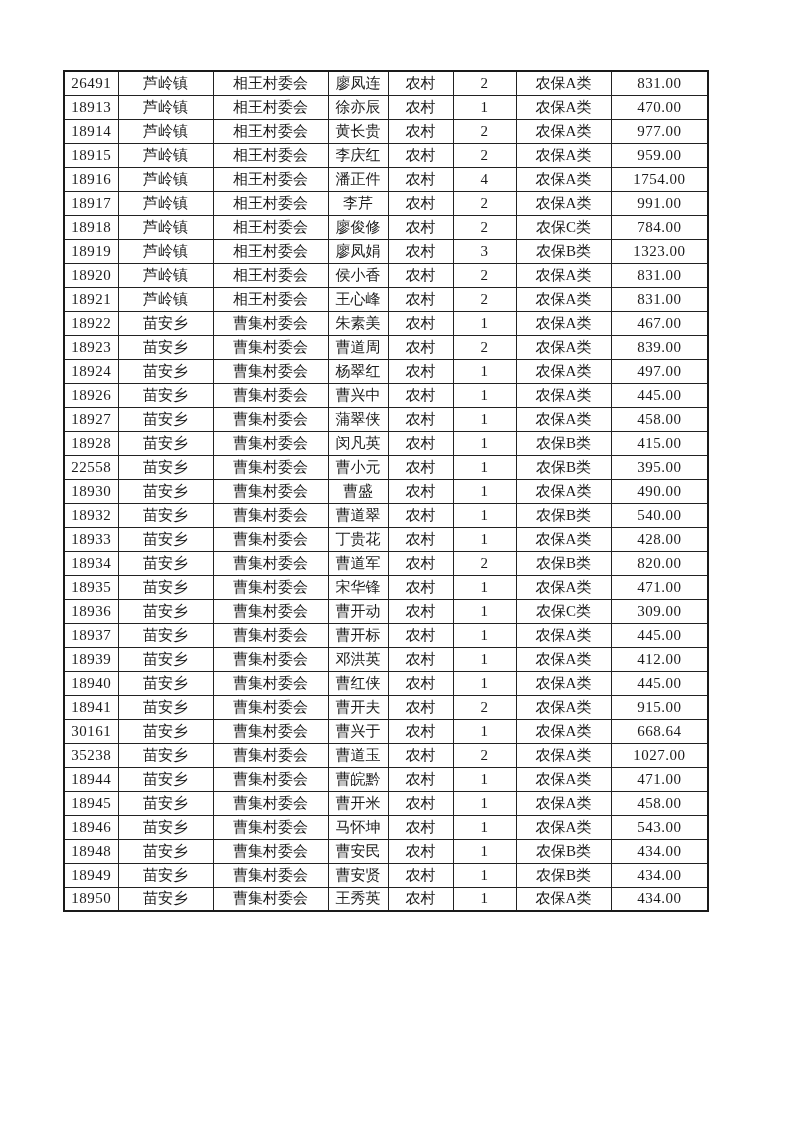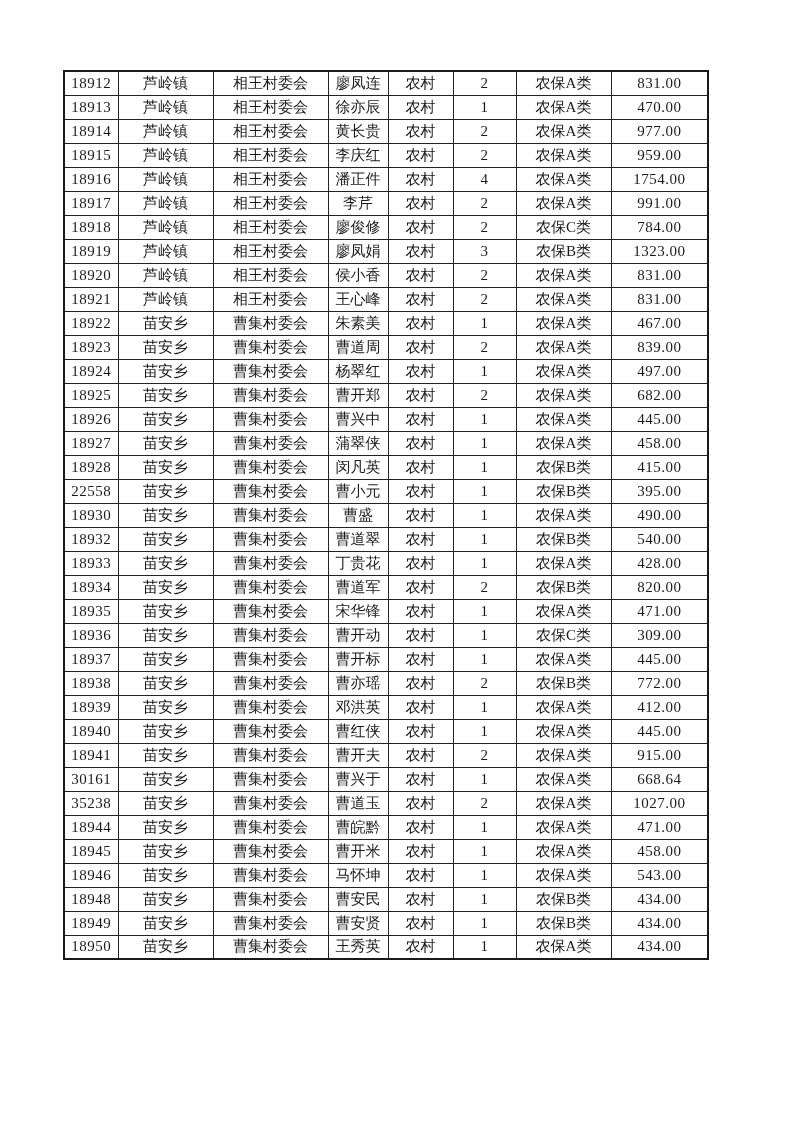--- a/index.html
+++ b/index.html
@@ -58,21 +58,21 @@
         <col class="c2">
         <col class="c3">
         <col class="c4">
       <col class="c5">
         <col class="c6">
         <col class="c7">
         <col class="c8">
     </colgroup>
     <tbody>
         <tr>
-          <td class="num">18912</td>
+          <td class="num">26491</td>
           <td>芦岭镇</td>
           <td>相王村委会</td>
           <td>廖凤连</td>
           <td>农村</td>
           <td class="num">2</td>
           <td>农保A类</td>
           <td class="num">831.00</td>
         </tr>
         <tr>
           <td class="num">18913</td>
@@ -188,30 +188,20 @@
           <td class="num">18924</td>
           <td>苗安乡</td>
           <td>曹集村委会</td>
           <td>杨翠红</td>
           <td>农村</td>
           <td class="num">1</td>
           <td>农保A类</td>
           <td class="num">497.00</td>
         </tr>
         <tr>
-          <td class="num">18925</td>
-          <td>苗安乡</td>
-          <td>曹集村委会</td>
-          <td>曹开郑</td>
-          <td>农村</td>
-          <td class="num">2</td>
-          <td>农保A类</td>
-          <td class="num">682.00</td>
-        </tr>
-        <tr>
           <td class="num">18926</td>
           <td>苗安乡</td>
           <td>曹集村委会</td>
           <td>曹兴中</td>
           <td>农村</td>
           <td class="num">1</td>
           <td>农保A类</td>
           <td class="num">445.00</td>
         </tr>
         <tr>
@@ -306,30 +296,20 @@
         </tr>
         <tr>
           <td class="num">18937</td>
           <td>苗安乡</td>
           <td>曹集村委会</td>
           <td>曹开标</td>
           <td>农村</td>
           <td class="num">1</td>
           <td>农保A类</td>
           <td class="num">445.00</td>
-        </tr>
-        <tr>
-          <td class="num">18938</td>
-          <td>苗安乡</td>
-          <td>曹集村委会</td>
-          <td>曹亦瑶</td>
-          <td>农村</td>
-          <td class="num">2</td>
-          <td>农保B类</td>
-          <td class="num">772.00</td>
         </tr>
         <tr>
           <td class="num">18939</td>
           <td>苗安乡</td>
           <td>曹集村委会</td>
           <td>邓洪英</td>
           <td>农村</td>
           <td class="num">1</td>
           <td>农保A类</td>
           <td class="num">412.00</td>

